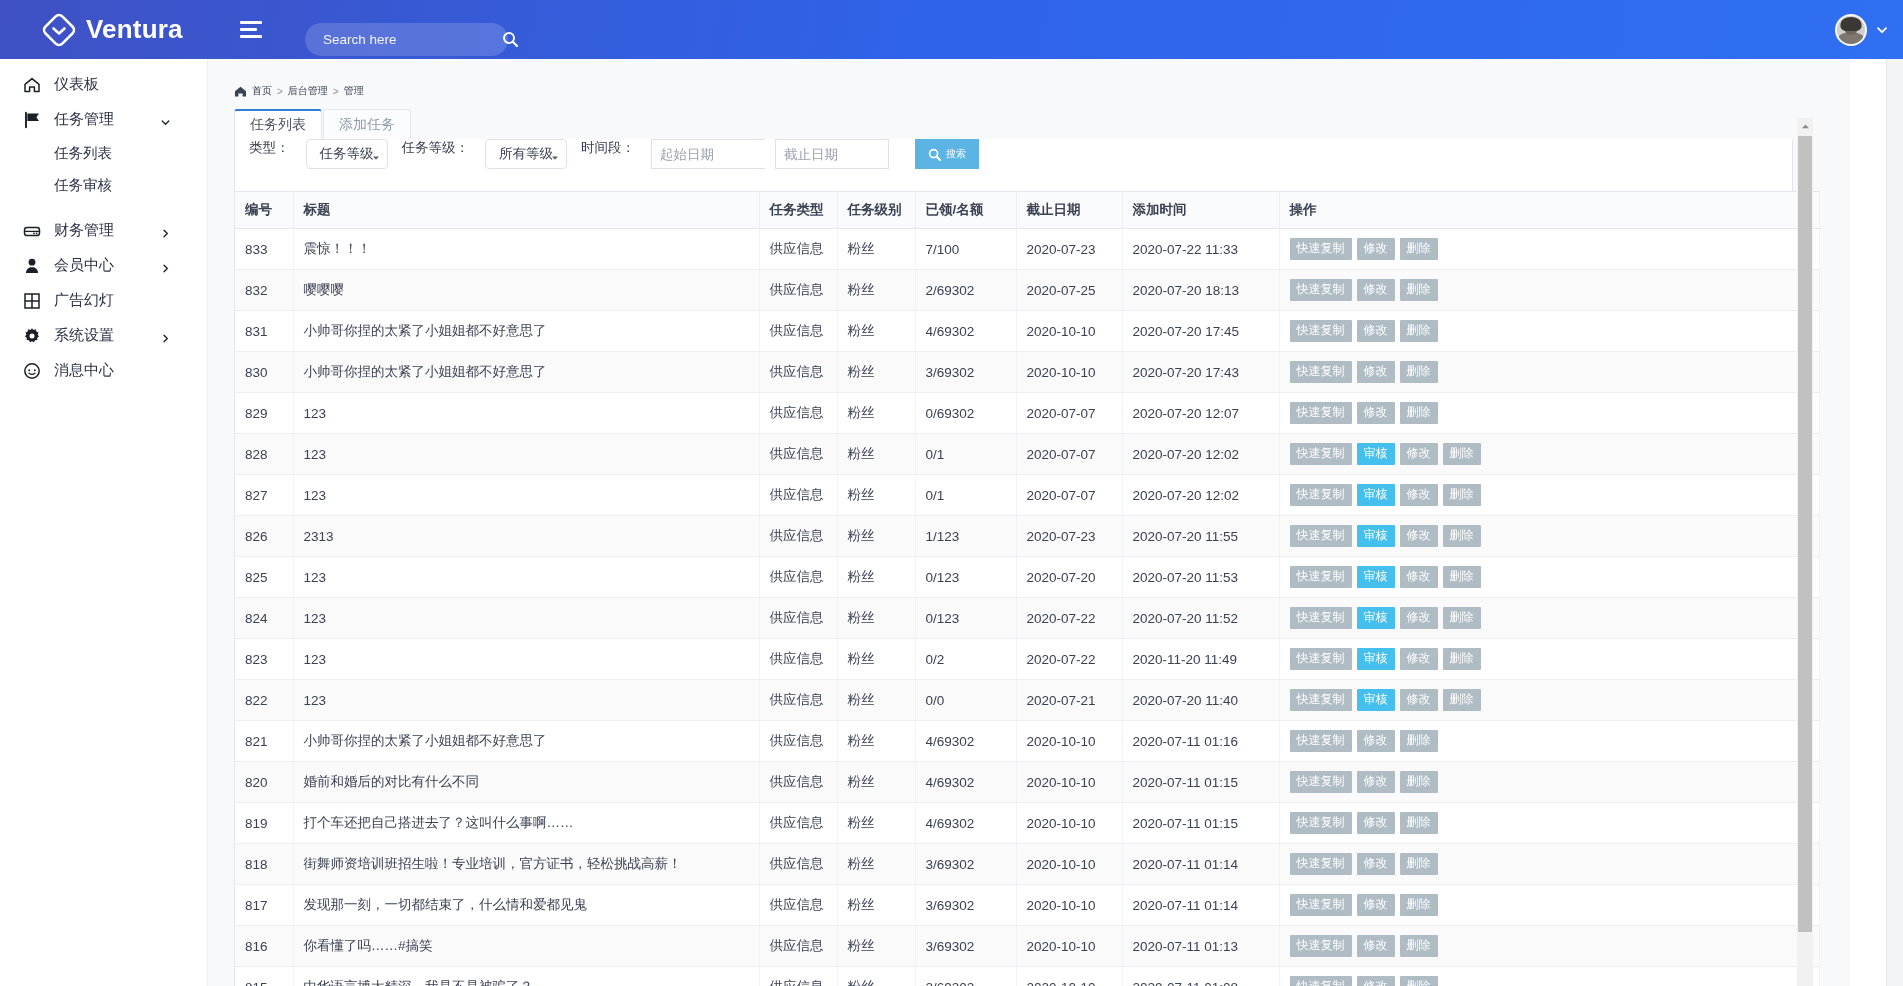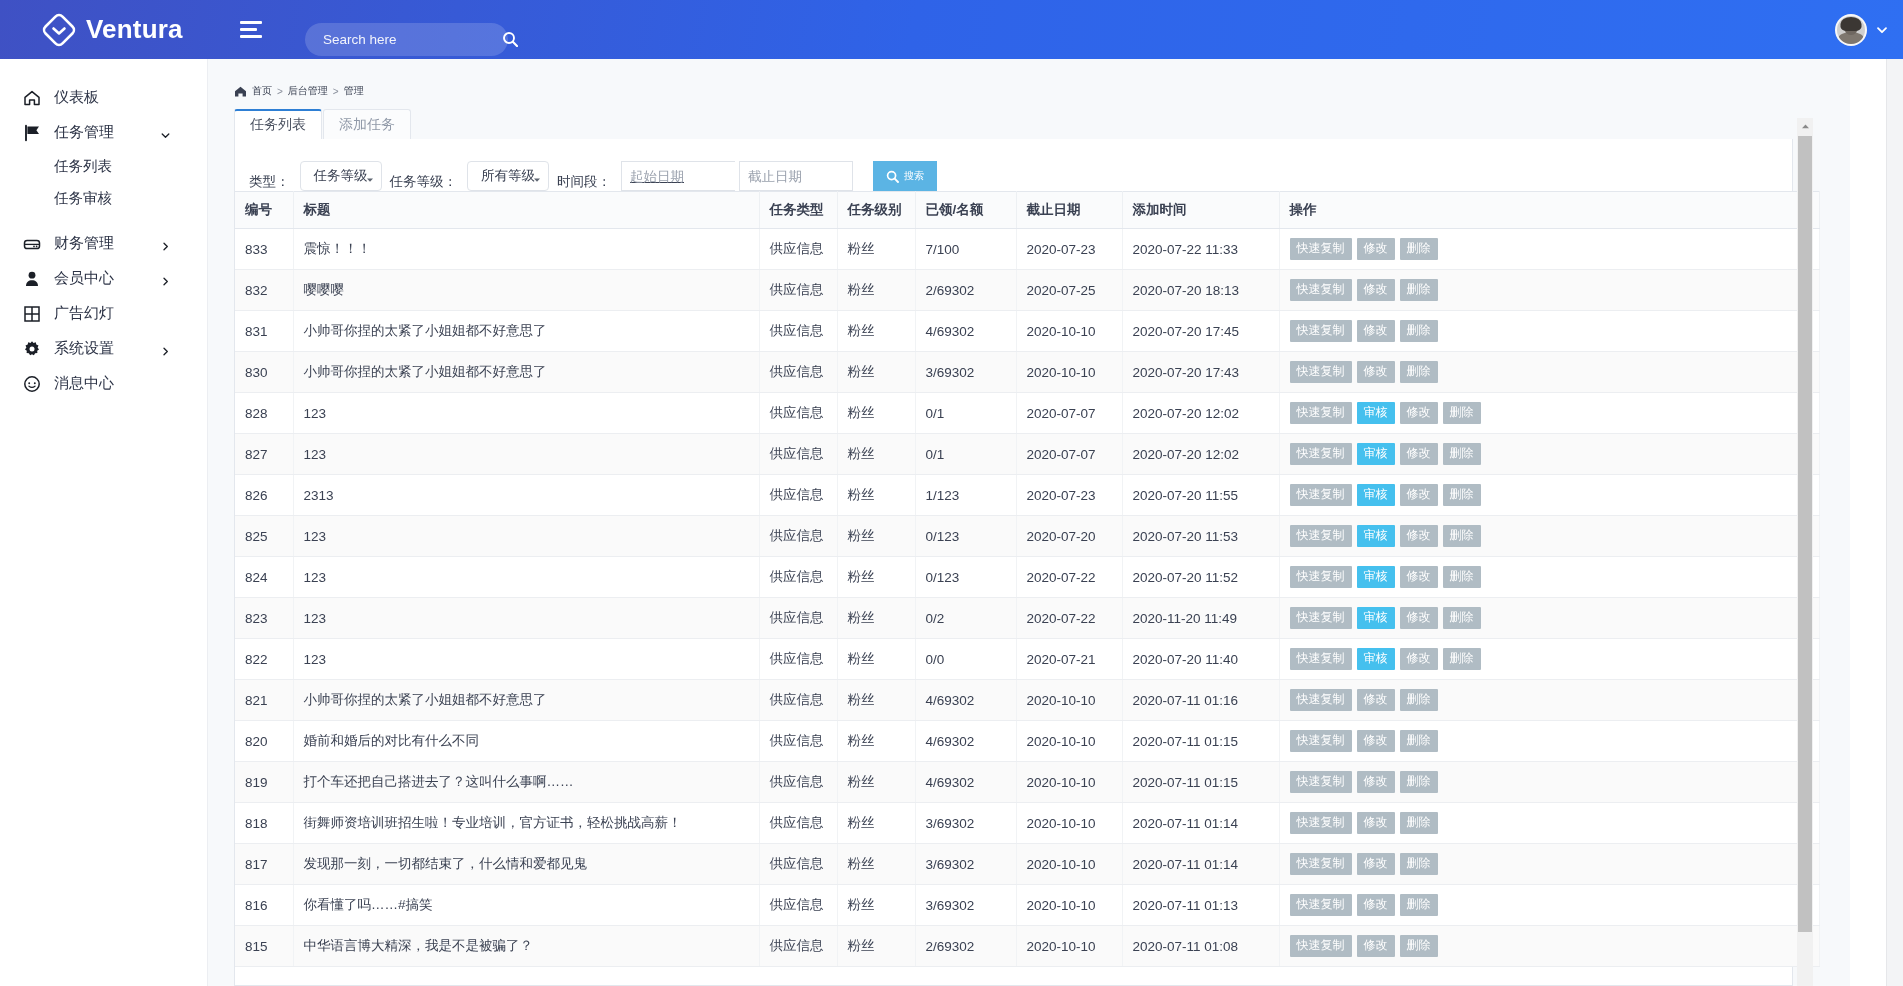--- a/index.html
+++ b/index.html
@@ -71,21 +71,21 @@
   #sidebar {
     position: absolute; left: 0; top: 59px; width: 208px; height: 927px;
     background: #ffffff; border-right: 1px solid #eceef2;
   }
   .nav-item {
     height: 35px; display: flex; align-items: center; padding-left: 22px;
     position: relative; cursor: pointer; color: #2b3245; font-size: 15px;
   }
   .nav-item .ic { width: 20px; height: 20px; flex: 0 0 20px; margin-right: 12px; }
   .nav-item .arrow { position: absolute; right: 36px; width: 11px; height: 11px; }
-  .nav-item:first-child { margin-top: 21px; }
+  .nav-item:first-child { margin-top: 8px; }
   .nav-spacer { height: 12px; }
   .nav-sub {
     height: 32px; display: flex; align-items: center; padding-left: 54px;
     color: #2b3245; font-size: 14.5px; cursor: pointer;
   }
 
   
   #content {
     position: absolute; left: 208px; top: 59px;
     width: 1642px; height: 927px; background: #f7f9fb; overflow: hidden;
@@ -110,36 +110,36 @@
   .tab.active {
     background: #ffffff; color: #4a5160; border-top: 2px solid #2e7fd4;
     position: relative; z-index: 3;
   }
 
   #panel {
     position: absolute; left: 26px; top: 80px; right: 57px; bottom: 0;
     background: #ffffff; border: 1px solid #e3e7ed; border-top: none;
   }
   #filterbar {
-    height: 52px; display: flex; align-items: flex-end; padding-left: 10px; gap: 4px;
+    height: 52px; display: flex; align-items: flex-start; padding-left: 10px; gap: 10px;
   }
   .f-label { font-size: 13.5px; color: #3a4152; margin: 0 6px 0 4px; }
   .f-select {
     position: relative; width: 82px; height: 30px; border: 1px solid #dfe3e9;
     border-radius: 4px; display: flex; align-items: center; justify-content: center;
     font-size: 13.5px; color: #3a4152; background: #fff; cursor: pointer;
   }
   .f-select .cv { position: absolute; right: 7px; width: 8px; height: 8px; }
   .f-date {
     width: 114px; height: 30px; border: 1px solid #dfe3e9; background: #fff;
     font-size: 13.5px; color: #3a4152; padding: 0 8px; outline: none;
     font-family: inherit;
   }
   .f-date::placeholder { color: #9aa1ad; }
-  .f-date.left { border-right: none; text-decoration: underline; }
+  .f-date.left { border-right: none; }
   #searchbtn {
     height: 30px; padding: 0 13px; background: #5bb4e4; color: #fff;
     font-size: 10px; display: flex; align-items: center; gap: 5px;
     border: none; cursor: pointer; margin-left: 16px; font-family: Liberation Mono, monospace;
   }
   #searchbtn .s-icon2 { width: 13px; height: 13px; }
 
   
   #tablewrap { padding: 0 0 0 0; }
   table { border-collapse: collapse; width: 1584px; table-layout: fixed; }
@@ -453,20 +453,30 @@
               <td>830</td>
               <td>小帅哥你捏的太紧了小姐姐都不好意思了</td>
               <td>供应信息</td>
               <td>粉丝</td>
               <td>3/69302</td>
               <td>2020-10-10</td>
               <td>2020-07-20 17:43</td>
               <td><span class="btn">快速复制</span><span class="btn">修改</span><span class="btn">删除</span></td>
             </tr>
             <tr>
+              <td>829</td>
+              <td>123</td>
+              <td>供应信息</td>
+              <td>粉丝</td>
+              <td>0/69302</td>
+              <td>2020-07-07</td>
+              <td>2020-07-20 12:07</td>
+              <td><span class="btn">快速复制</span><span class="btn">修改</span><span class="btn">删除</span></td>
+            </tr>
+            <tr>
               <td>828</td>
               <td>123</td>
               <td>供应信息</td>
               <td>粉丝</td>
               <td>0/1</td>
               <td>2020-07-07</td>
               <td>2020-07-20 12:02</td>
               <td><span class="btn">快速复制</span><span class="btn review">审核</span><span class="btn">修改</span><span class="btn">删除</span></td>
             </tr>
             <tr>

